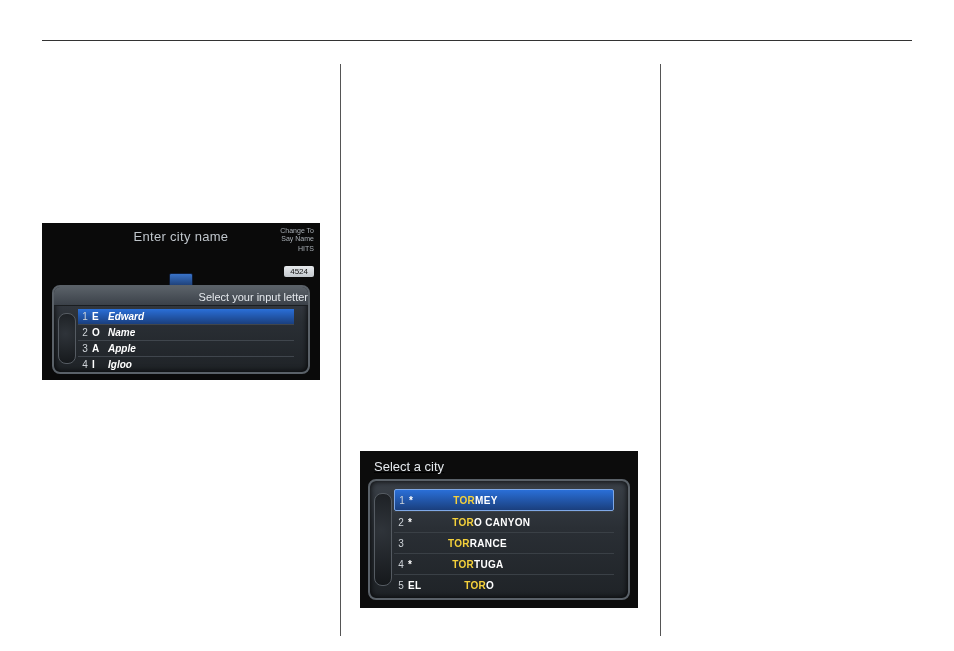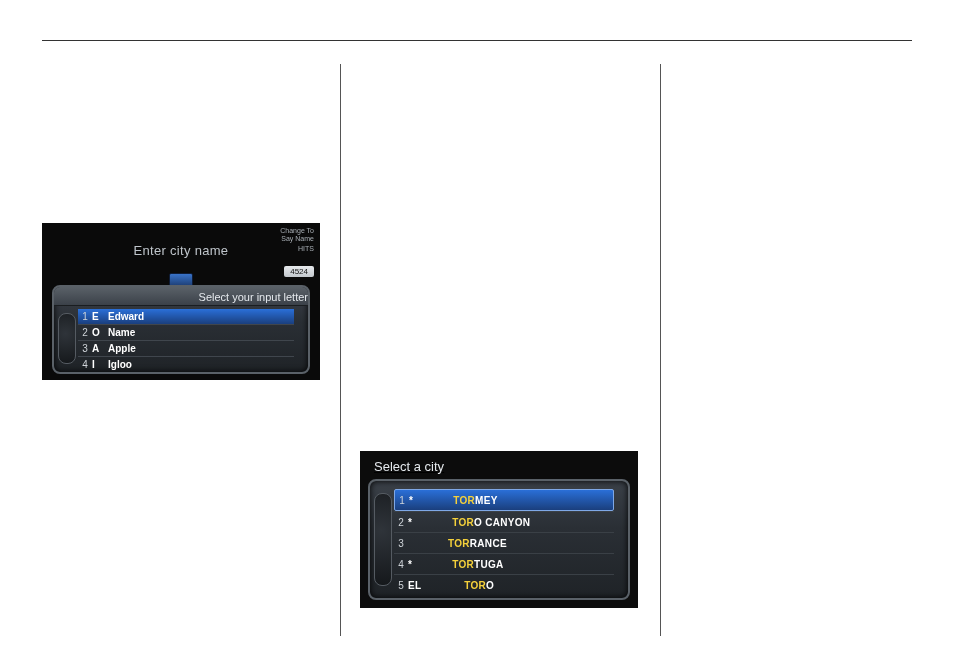--- a/index.html
+++ b/index.html
@@ -45,21 +45,21 @@
     height: 157px;
     background: #0a0a0a;
     font-family: "Helvetica Neue", Arial, sans-serif;
     color: #d8dde2;
     overflow: hidden;
   }
   .s1-title {
     text-align: center;
     font-size: 13px;
     color: #bfc5cb;
-    margin-top: 20px;
+    margin-top: 6px;
     letter-spacing: 0.3px;
   }
   .s1-change {
     position: absolute;
     top: 4px;
     right: 6px;
     font-size: 7px;
     line-height: 8px;
     text-align: right;
     color: #a8aeb4;
@@ -132,20 +132,21 @@
     color: #cfd4d9;
   }
   .s1-row .letter {
     width: 16px;
     font-weight: bold;
     color: #fff;
   }
   .s1-row .word {
     font-weight: bold;
     color: #fff;
+    font-style: italic;
   }
   .s1-row.selected {
     background: linear-gradient(#2a6fd8,#1a3f7e);
   }
 
   .s1-keytab {
     position: absolute;
     top: 50px;
     left: 50%;
     transform: translateX(-50%);

